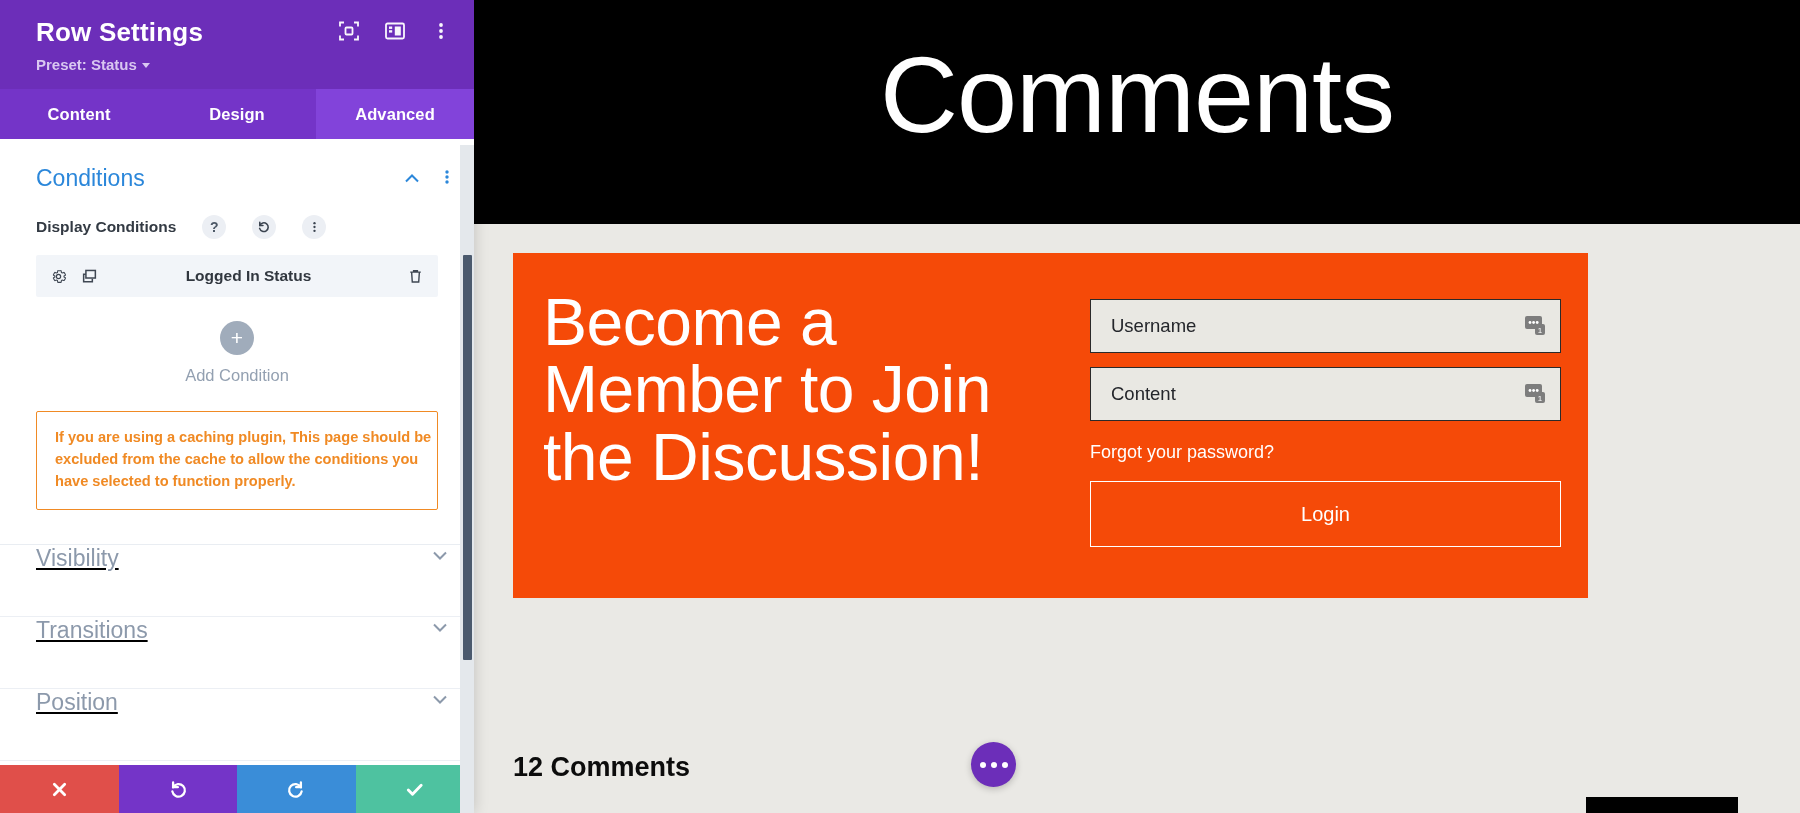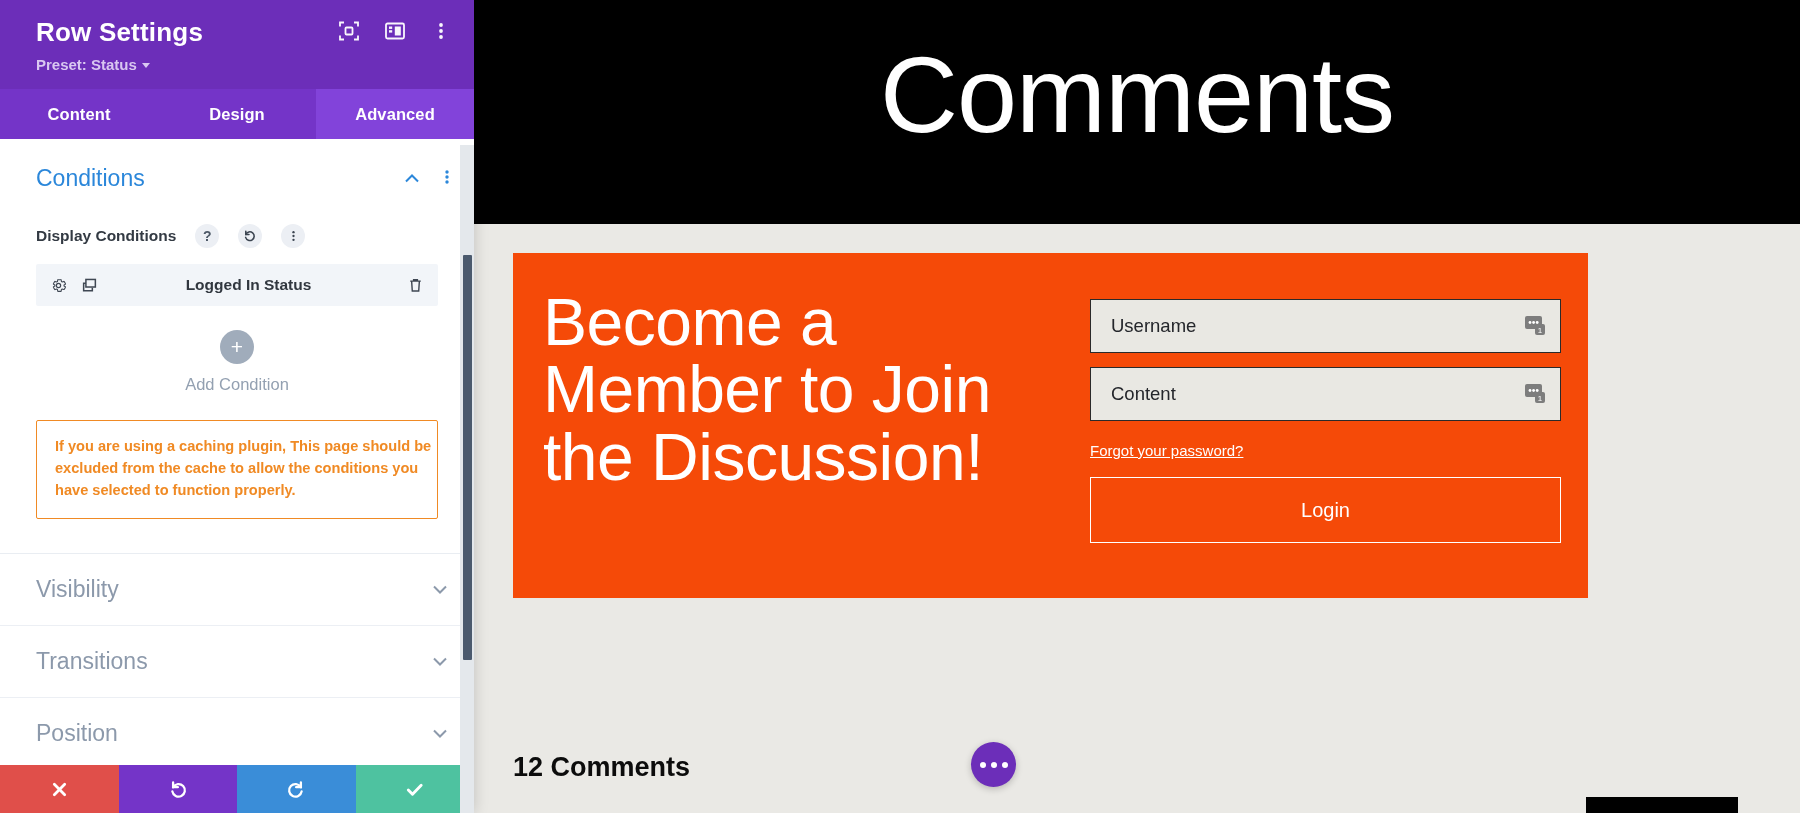--- a/index.html
+++ b/index.html
@@ -69,22 +69,22 @@
   .section-title {
     font-size: 23px; color: #2b87da; font-weight: normal; flex: 1 1 auto;
   }
   .section-title.muted { color: #8c99ab; }
   .chev {
     width: 20px; height: 20px; display:inline-block; cursor: pointer;
   }
   .sec-kebab { margin-left: 22px; cursor: pointer; }
 
   .field-label-row {
-    display: flex; align-items: center; gap: 19px;
-    padding: 0 48px 0 36px; margin-top: 14px;
+    display: flex; align-items: center; gap: 26px;
+    padding: 0 48px 0 36px; margin-top: 5px;
   }
   .field-label {
     font-size: 15.5px; font-weight: bold; color: #333a43;
   }
   .round-btn {
     width: 24px; height: 24px; border-radius: 50%;
     background: #eceff4; color: #4c5866;
     display: flex; align-items: center; justify-content: center;
     font-size: 14px; font-weight: bold; cursor: pointer;
   }
@@ -117,23 +117,24 @@
     margin: 26px 36px 0 36px;
     border: 1px solid #f08a24;
     padding: 14px 4px 16px 18px;
     border-radius: 2px;
   }
   .warn-text {
     color: #f08a24; font-size: 14.6px; font-weight: bold; line-height: 1.52;
   }
   .divider { height: 1px; background: #e9edf2; margin: 34px 0 0 0; }
   .collapsed-row {
-    height: 72px; display: flex; align-items: center;
+    height: 72px; display: flex; align-items: flex-start;
     padding: 0 24px 0 36px; border-bottom: 1px solid #eceff4;
     cursor: pointer;
+    text-decoration: underline;
   }
 
   
   #panel-scrollbar {
     position: absolute; right: 0px; top: 145px;
     width: 14px; height: 668px; background: #e4e8ec;
   }
   #panel-thumb {
     position: absolute; left: 3px; top: 110px;
     width: 9px; height: 405px; background: #4b5a6e; border-radius: 1px;
@@ -188,22 +189,22 @@
     display: flex; align-items: center; padding-left: 20px;
   }
   .login-input span.ph {
     font-size: 18.5px; color: #24262b;
   }
   .pm-icon {
     position: absolute; right: 12px; top: 50%; transform: translateY(-50%);
     width: 24px; height: 22px;
   }
   .forgot {
-    display: inline-block; color: #fff; font-size: 15px;
-    text-decoration: underline; margin: 7px 0 18px 0; cursor: pointer;
+    display: inline-block; color: #fff; font-size: 18px;
+    margin: 7px 0 18px 0; cursor: pointer;
   }
   .login-btn {
     height: 66px; border: 1px solid #ffffff; background: transparent;
     color: #fff; font-size: 20px; width: 100%;
     display: flex; align-items: center; justify-content: center;
     cursor: pointer;
   }
 
   #comments-head {
     position: absolute; left: 39px; top: 752px;

